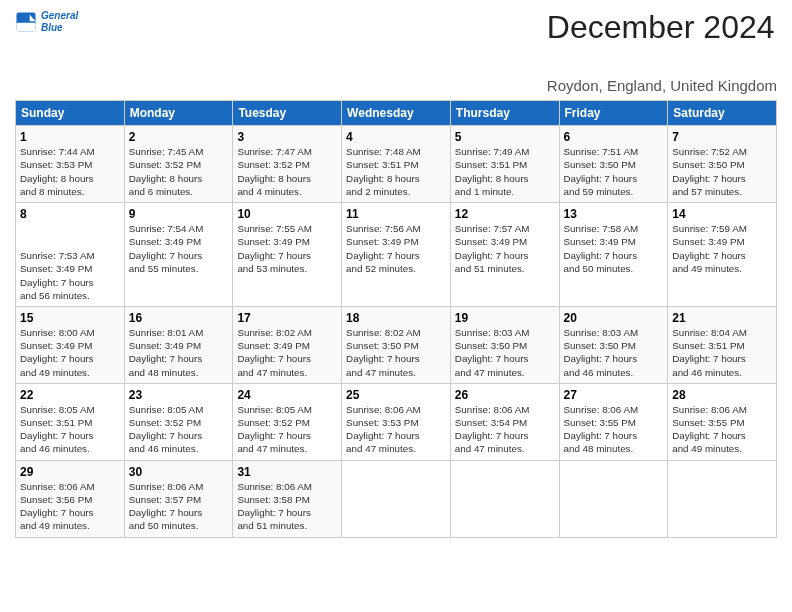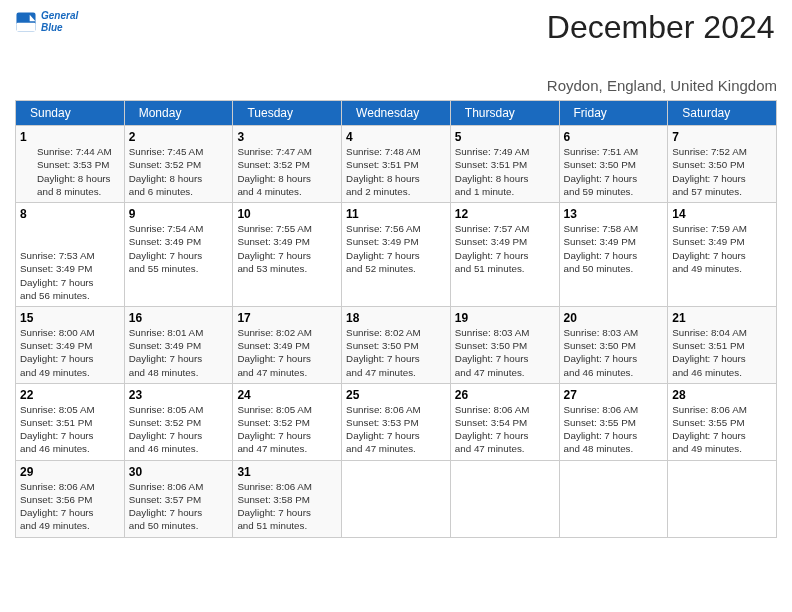--- a/index.html
+++ b/index.html
@@ -54,24 +54,24 @@
       margin-top: 32px;
     }
     table {
       width: 100%;
       border-collapse: collapse;
       font-size: 10.5px;
     }
     thead tr th {
       background-color: #1a6abf;
       color: #fff;
-      padding: 5px 14px;
+      padding: 5px 5px;
       text-align: left;
       font-size: 12px;
-      font-weight: normal;
+      font-weight: bold;
       border: 1px solid #ccc;
     }
     tbody tr td {
       border: 1px solid #ccc;
       padding: 4px 4px;
       vertical-align: top;
       width: calc(100% / 7);
       background: #fff;
     }
     tbody tr:nth-child(odd) td {
@@ -123,21 +123,21 @@
           <th>Wednesday</th>
           <th>Thursday</th>
           <th>Friday</th>
           <th>Saturday</th>
         </tr>
     </thead>
     <tbody id="calendar-body">
     <tr>
           <td>
             <span class="day-num">1</span>
-            <div class="day-info" style="white-space: pre-line; margin-left: 17px;">Sunrise: 7:44 AM
+            <div class="day-info" style="white-space: pre-line;">Sunrise: 7:44 AM
 Sunset: 3:53 PM
 Daylight: 8 hours
 and 8 minutes.</div>
           </td>
           <td>
             <span class="day-num">2</span>
             <div class="day-info" style="white-space: pre-line;">Sunrise: 7:45 AM
 Sunset: 3:52 PM
 Daylight: 8 hours
 and 6 minutes.</div>

